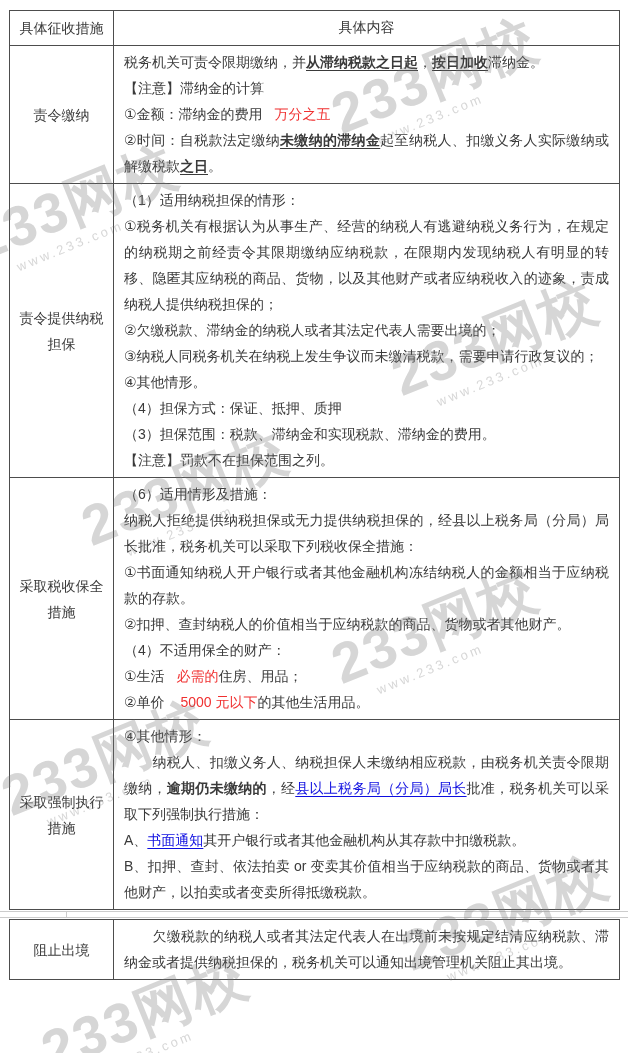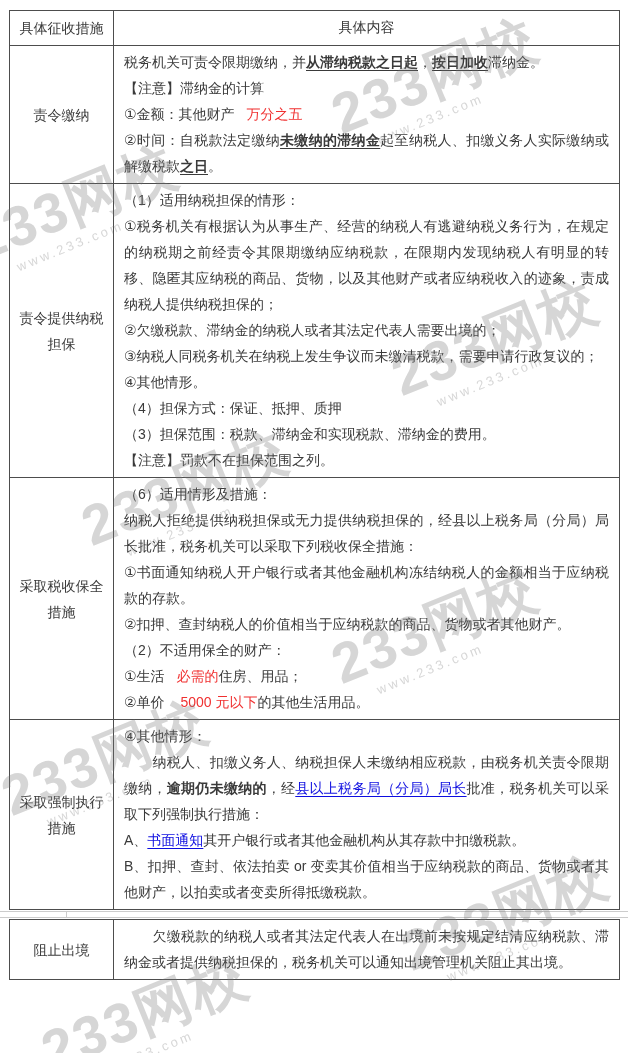--- a/index.html
+++ b/index.html
@@ -111,21 +111,21 @@
         <th class="col-label">具体征收措施</th>
         <th>具体内容</th>
       </tr>
     </thead>
     <tbody id="tbody1">
         <tr>
           <td class="col-label">责令缴纳</td>
           <td class="col-content">
             <p><span>税务机关可责令限期缴纳，并</span><span class="s-bu">从滞纳税款之日起</span><span>，</span><span class="s-bu">按日加收</span><span>滞纳金。</span></p>
             <p><span>【注意】滞纳金的计算</span></p>
-            <p><span>①金额：其他财产</span><span class="s-r">万分之五</span></p>
+            <p><span>①金额：滞纳金的费用</span><span class="s-r">万分之五</span></p>
             <p><span>②时间：自税款法定缴纳</span><span class="s-bu">未缴纳的滞纳金</span><span>起至纳税人、扣缴义务人实际缴纳或解缴税款</span><span class="s-bu">之日</span><span>。</span></p>
           </td>
         </tr>
         <tr>
           <td class="col-label">责令提供纳税担保</td>
           <td class="col-content">
             <p><span>（1）适用纳税担保的情形：</span></p>
             <p><span>①税务机关有根据认为从事生产、经营的纳税人有逃避纳税义务行为，在规定的纳税期之前经责令其限期缴纳应纳税款，在限期内发现纳税人有明显的转移、隐匿其应纳税的商品、货物，以及其他财产或者应纳税收入的迹象，责成纳税人提供纳税担保的；</span></p>
             <p><span>②欠缴税款、滞纳金的纳税人或者其法定代表人需要出境的；</span></p>
             <p><span>③纳税人同税务机关在纳税上发生争议而未缴清税款，需要申请行政复议的；</span></p>
@@ -135,21 +135,21 @@
             <p><span>【注意】罚款不在担保范围之列。</span></p>
           </td>
         </tr>
         <tr>
           <td class="col-label">采取税收保全措施</td>
           <td class="col-content">
             <p><span>（6）适用情形及措施：</span></p>
             <p><span>纳税人拒绝提供纳税担保或无力提供纳税担保的，经县以上税务局（分局）局长批准，税务机关可以采取下列税收保全措施：</span></p>
             <p><span>①书面通知纳税人开户银行或者其他金融机构冻结纳税人的金额相当于应纳税款的存款。</span></p>
             <p><span>②扣押、查封纳税人的价值相当于应纳税款的商品、货物或者其他财产。</span></p>
-            <p><span>（2）不适用保全的财产：</span></p>
+            <p><span>（4）不适用保全的财产：</span></p>
             <p><span>①生活</span><span class="s-r">必需的</span><span>住房、用品；</span></p>
             <p><span>②单价 </span><span class="s-r">5000 元以下</span><span>的其他生活用品。</span></p>
           </td>
         </tr>
         <tr>
           <td class="col-label">采取强制执行措施</td>
           <td class="col-content">
             <p><span>④其他情形：</span></p>
             <p><span>　　纳税人、扣缴义务人、纳税担保人未缴纳相应税款，由税务机关责令限期缴纳，</span><span class="s-b">逾期仍未缴纳的</span><span>，经</span><span class="s-blu">县以上税务局（分局）局长</span><span>批准，税务机关可以采取下列强制执行措施：</span></p>
             <p><span>A、</span><span class="s-blu">书面通知</span><span>其开户银行或者其他金融机构从其存款中扣缴税款。</span></p>

